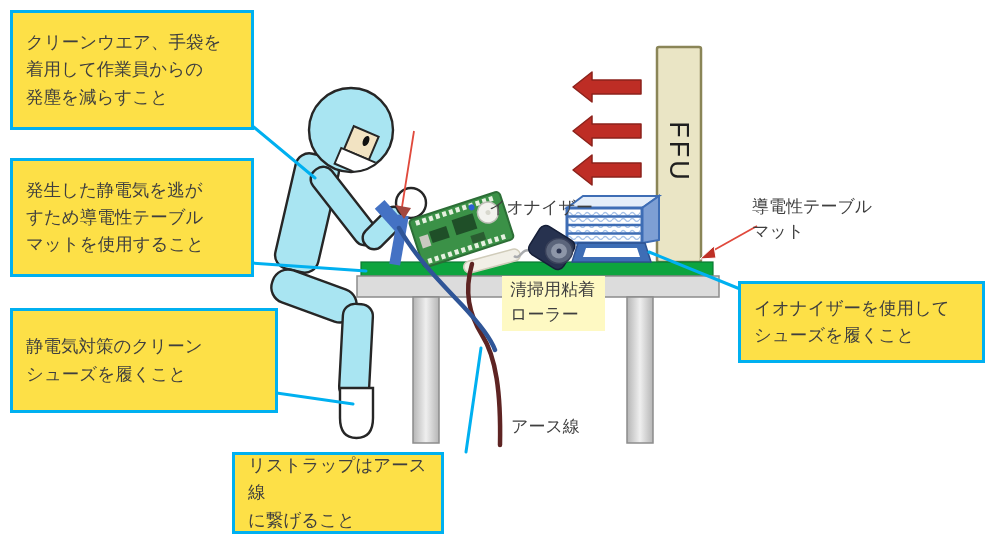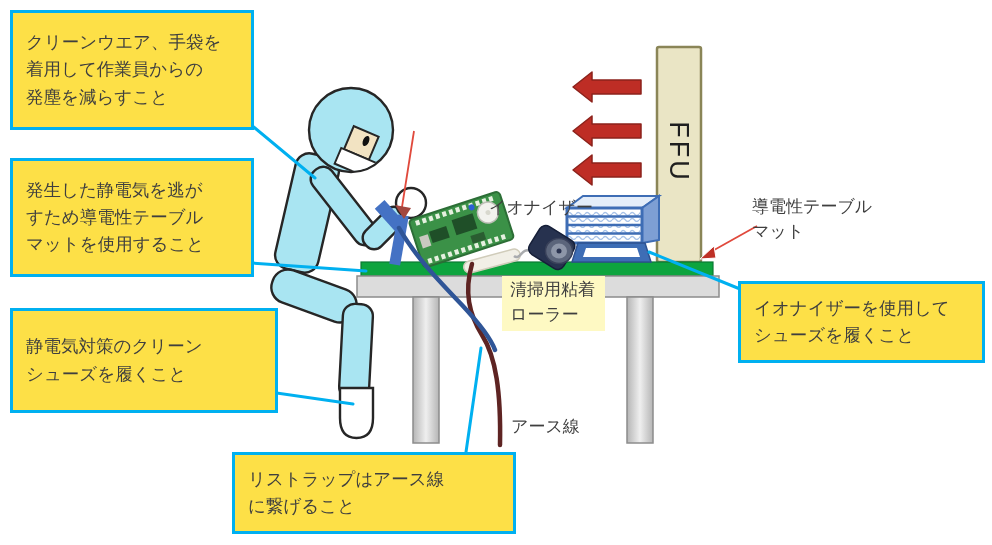--- a/index.html
+++ b/index.html
@@ -139,21 +139,21 @@
   </svg>
 
   <div class="callout" style="left:10px;top:10px;width:244px;height:120px;">クリーンウエア、手袋を
 着用して作業員からの
 発塵を減らすこと</div>
   <div class="callout" style="left:10px;top:158px;width:244px;height:119px;">発生した静電気を逃が
 すため導電性テーブル
 マットを使用すること</div>
   <div class="callout" style="left:10px;top:308px;width:268px;height:105px;">静電気対策のクリーン
 シューズを履くこと</div>
-  <div class="callout" style="left:232px;top:452px;width:284px;height:82px;">リストラップはアース線
+  <div class="callout" style="left:232px;top:452px;width:212px;height:82px;">リストラップはアース線
 に繋げること</div>
   <div class="callout" style="left:738px;top:281px;width:247px;height:82px;">イオナイザーを使用して
 シューズを履くこと</div>
 
   <div class="freelabel" style="left:489px;top:180px;margin-top:16px;">イオナイザー</div>
   <div class="freelabel" style="left:752px;top:195px;">導電性テーブル
 マット</div>
   <div class="freelabel bg" style="left:502px;top:276px;">清掃用粘着
 ローラー</div>
   <div class="freelabel" style="left:511px;top:401px;margin-top:14px;">アース線</div>

